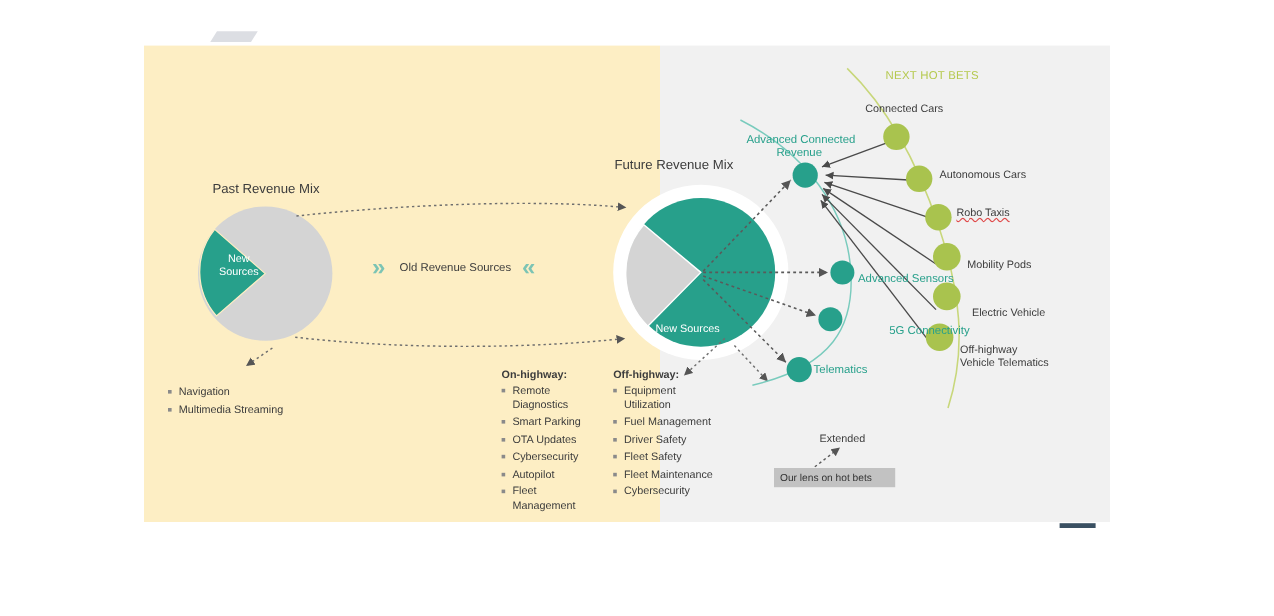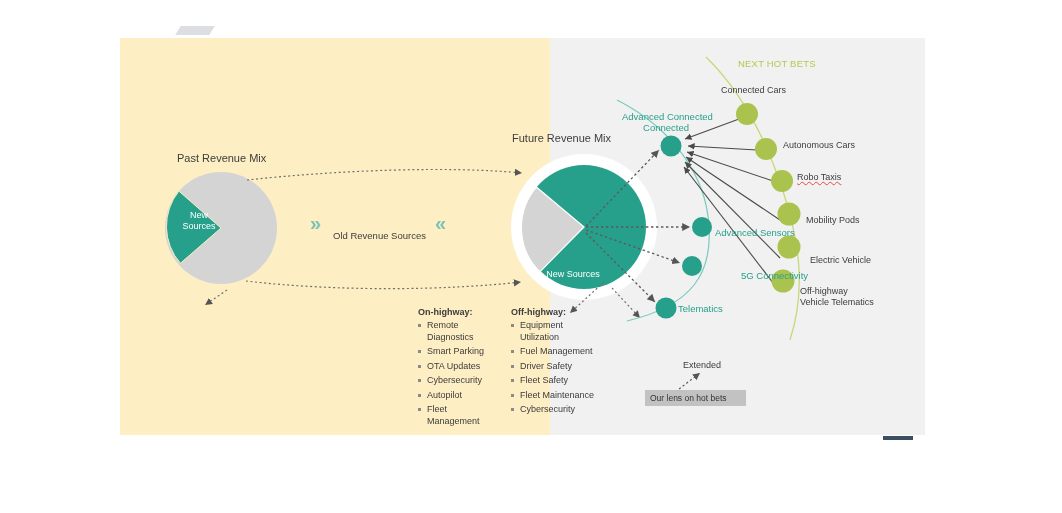--- a/index.html
+++ b/index.html
@@ -12,21 +12,21 @@
   .bottom-bar{position:absolute;left:883px;top:436px;width:30px;height:4px;background:#3a5062;}
   svg.layer{position:absolute;left:0;top:0;width:1062px;height:513px;pointer-events:none;}
   .lbl{position:absolute;color:#3c3c3c;white-space:nowrap;}
   .title-dark{font-size:11px;color:#3c3c3c;}
   .hdr-teal{position:absolute;font-size:9.5px;color:#27a08b;line-height:12px;letter-spacing:.2px;}
   .hdr-green{position:absolute;font-size:9.5px;color:#b5c94f;letter-spacing:.2px;}
   .node-teal-lbl{position:absolute;font-size:9.5px;color:#27a08b;line-height:11px;white-space:nowrap;}
   .node-green-lbl{position:absolute;font-size:9px;color:#3c3c3c;line-height:11px;white-space:nowrap;}
   .pie-lbl{position:absolute;color:#ffffff;font-size:9px;line-height:11px;text-align:center;}
   .chev{position:absolute;font-size:20px;color:#7cc4b4;font-weight:bold;letter-spacing:-4px;}
-  .flowlbl{position:absolute;font-size:9.5px;color:#3c3c3c;margin-top:12px;}
+  .flowlbl{position:absolute;font-size:9.5px;color:#3c3c3c;}
   .bulletcol{position:absolute;}
   .bulletcol .hd{font-size:9px;font-weight:bold;color:#3c3c3c;margin-bottom:3px;}
   .bulletcol ul{list-style:none;margin:0;padding:0;}
   .bulletcol li{font-size:9px;color:#3c3c3c;line-height:11.5px;margin-bottom:3px;
       padding-left:9px;position:relative;}
   .bulletcol li:before{content:"";position:absolute;left:0;top:4px;width:3px;height:3px;background:#8a8a8a;}
   .lens-box{position:absolute;left:645px;top:390px;width:101px;height:16px;background:#c2c2c2;
       font-size:8.5px;color:#333;display:flex;align-items:center;padding-left:5px;box-sizing:border-box;}
   .extended-lbl{position:absolute;left:664px;top:360px;font-size:9px;color:#3c3c3c;padding-left:19px;}
   .spell{text-decoration:underline;text-decoration-color:#e04b4b;text-decoration-style:wavy;
@@ -136,20 +136,26 @@
   </div>
 
   <div class="chev" style="left:310px;top:212px;">»</div>
   <div class="flowlbl" style="left:333px;top:218px;">Old Revenue Sources</div>
   <div class="chev" style="left:435px;top:212px;">«</div>
 
   <div class="lbl title-dark" style="left:512px;top:132px;">Future Revenue Mix</div>
 
   <div class="pie-lbl" style="left:541px;top:269px;width:64px;">New Sources</div>
 
+  <div class="bulletcol" style="left:140px;top:321px;width:160px;">
+    <ul>
+      <li>Navigation</li>
+      <li>Multimedia Streaming</li>
+    </ul>
+  </div>
 
   <div class="bulletcol" style="left:418px;top:307px;width:72px;">
     <div class="hd">On-highway:</div>
     <ul>
       <li>Remote Diagnostics</li>
       <li>Smart Parking</li>
       <li>OTA Updates</li>
       <li>Cybersecurity</li>
       <li>Autopilot</li>
       <li>Fleet Management</li>
@@ -165,21 +171,21 @@
       <li>Fleet Safety</li>
       <li>Fleet Maintenance</li>
       <li>Cybersecurity</li>
     </ul>
   </div>
 
   <div class="hdr-green" style="left:738px;top:58px;">NEXT HOT BETS</div>
 
   <div class="node-teal-lbl" style="left:622px;top:111px;text-align:center;width:88px;">
     <div>Advanced Connected</div>
-    <div>Connected</div>
+    <div>Revenue</div>
   </div>
   <div class="node-teal-lbl" style="left:715px;top:227px;">Advanced Sensors</div>
   <div class="node-teal-lbl" style="left:706px;top:270px;padding-left:35px;">5G Connectivity</div>
   <div class="node-teal-lbl" style="left:678px;top:303px;">Telematics</div>
 
   <div class="node-green-lbl" style="left:721px;top:85px;">Connected Cars</div>
   <div class="node-green-lbl" style="left:783px;top:140px;">Autonomous  Cars</div>
   <div class="node-green-lbl spell" style="left:797px;top:172px;">Robo Taxis</div>
   <div class="node-green-lbl" style="left:806px;top:215px;">Mobility Pods</div>
   <div class="node-green-lbl" style="left:810px;top:255px;">Electric Vehicle</div>

